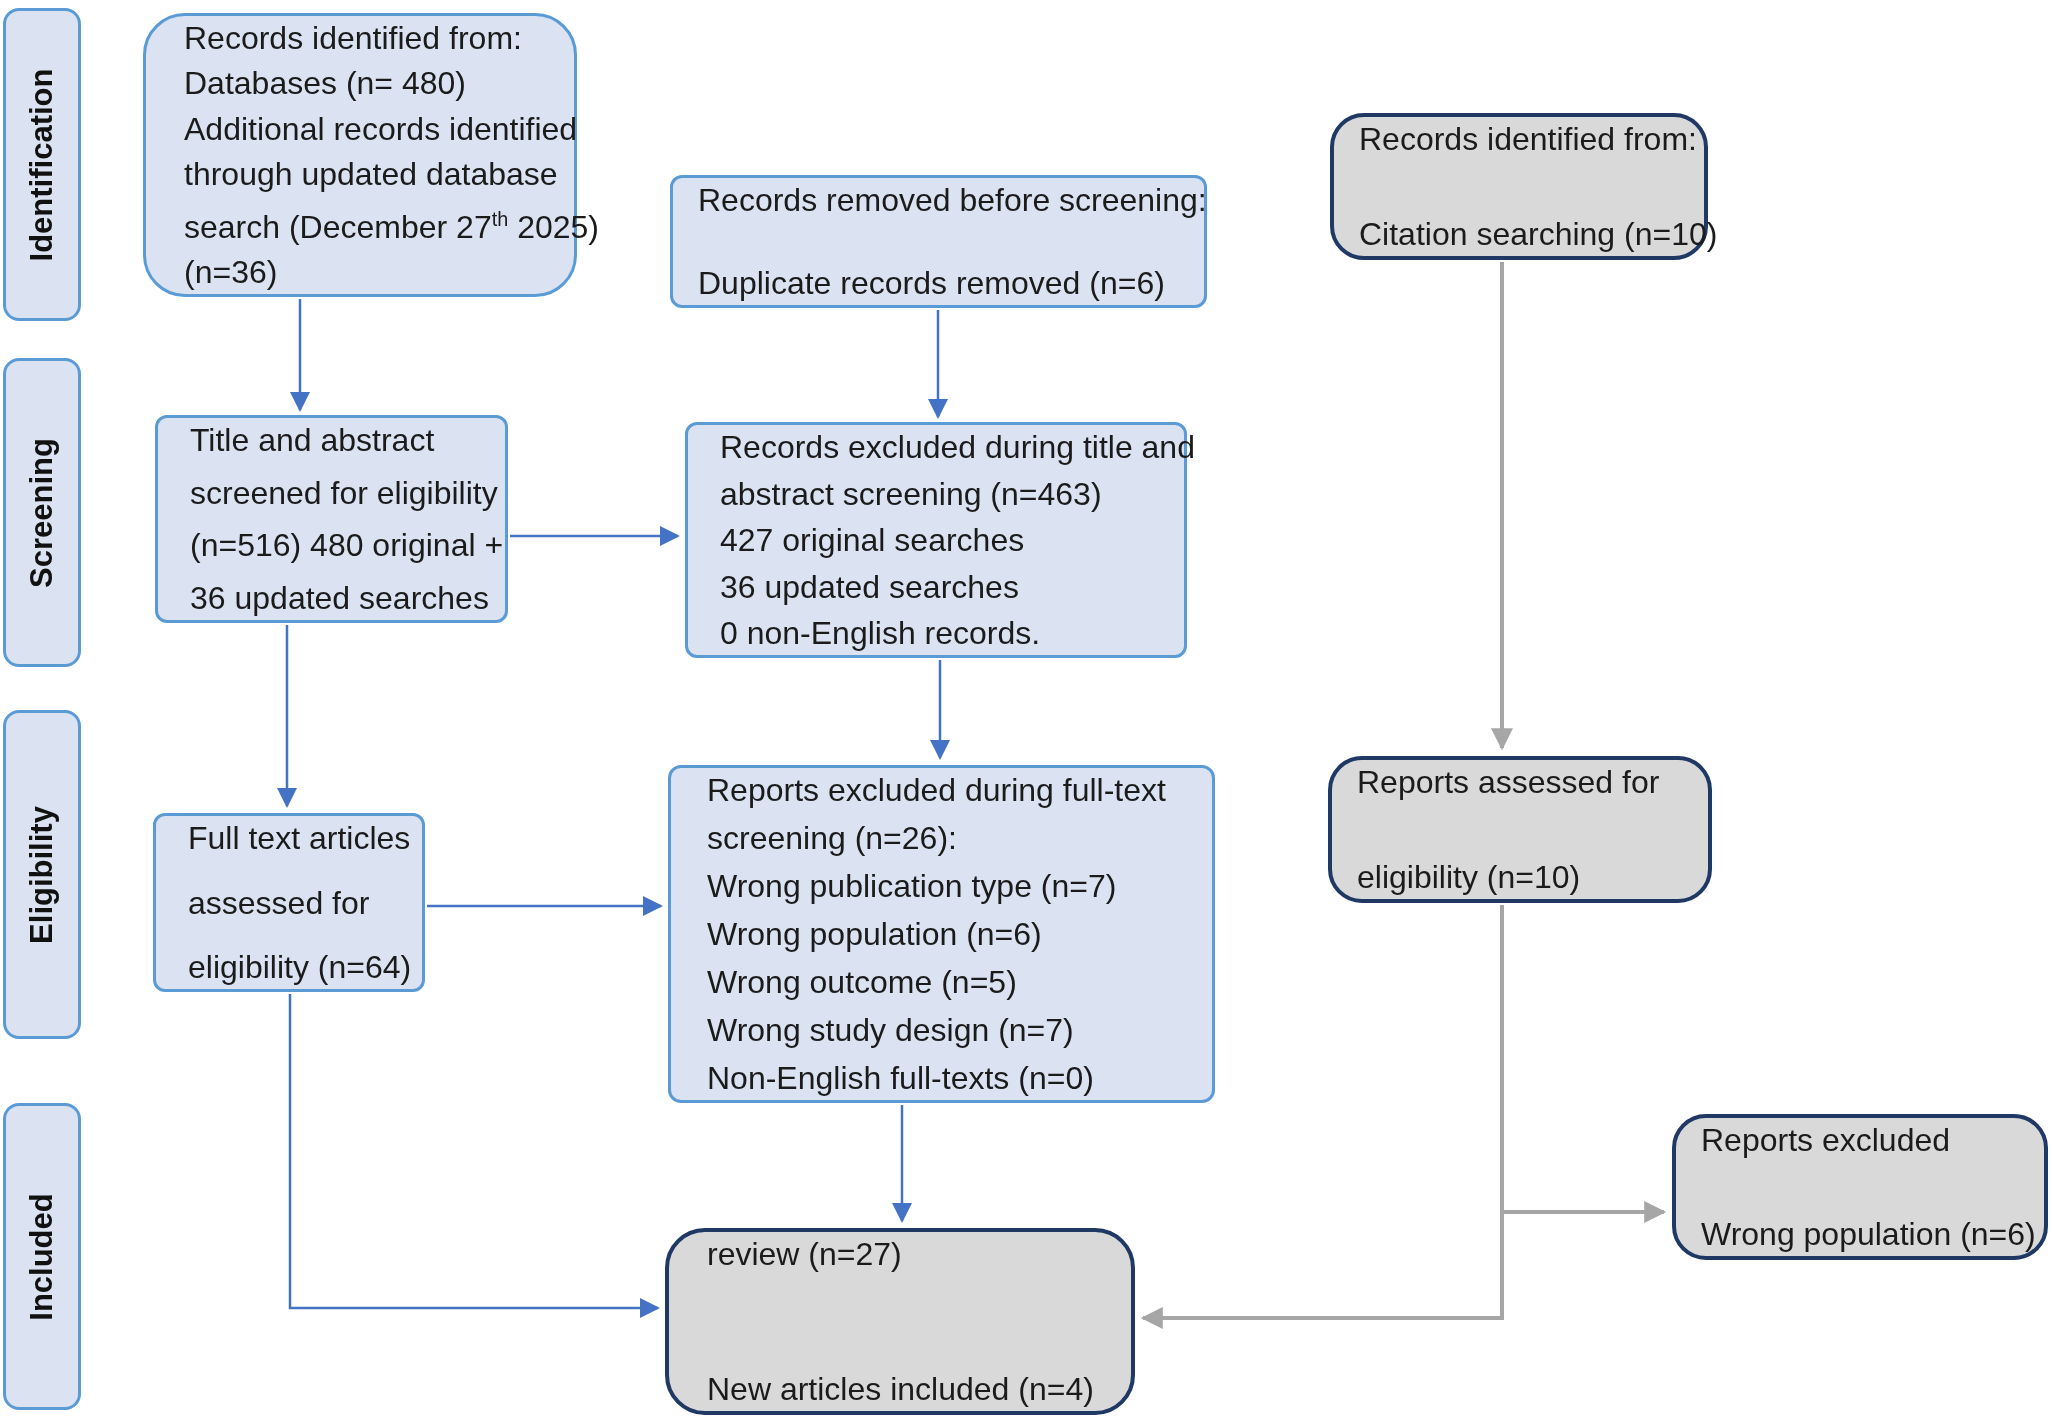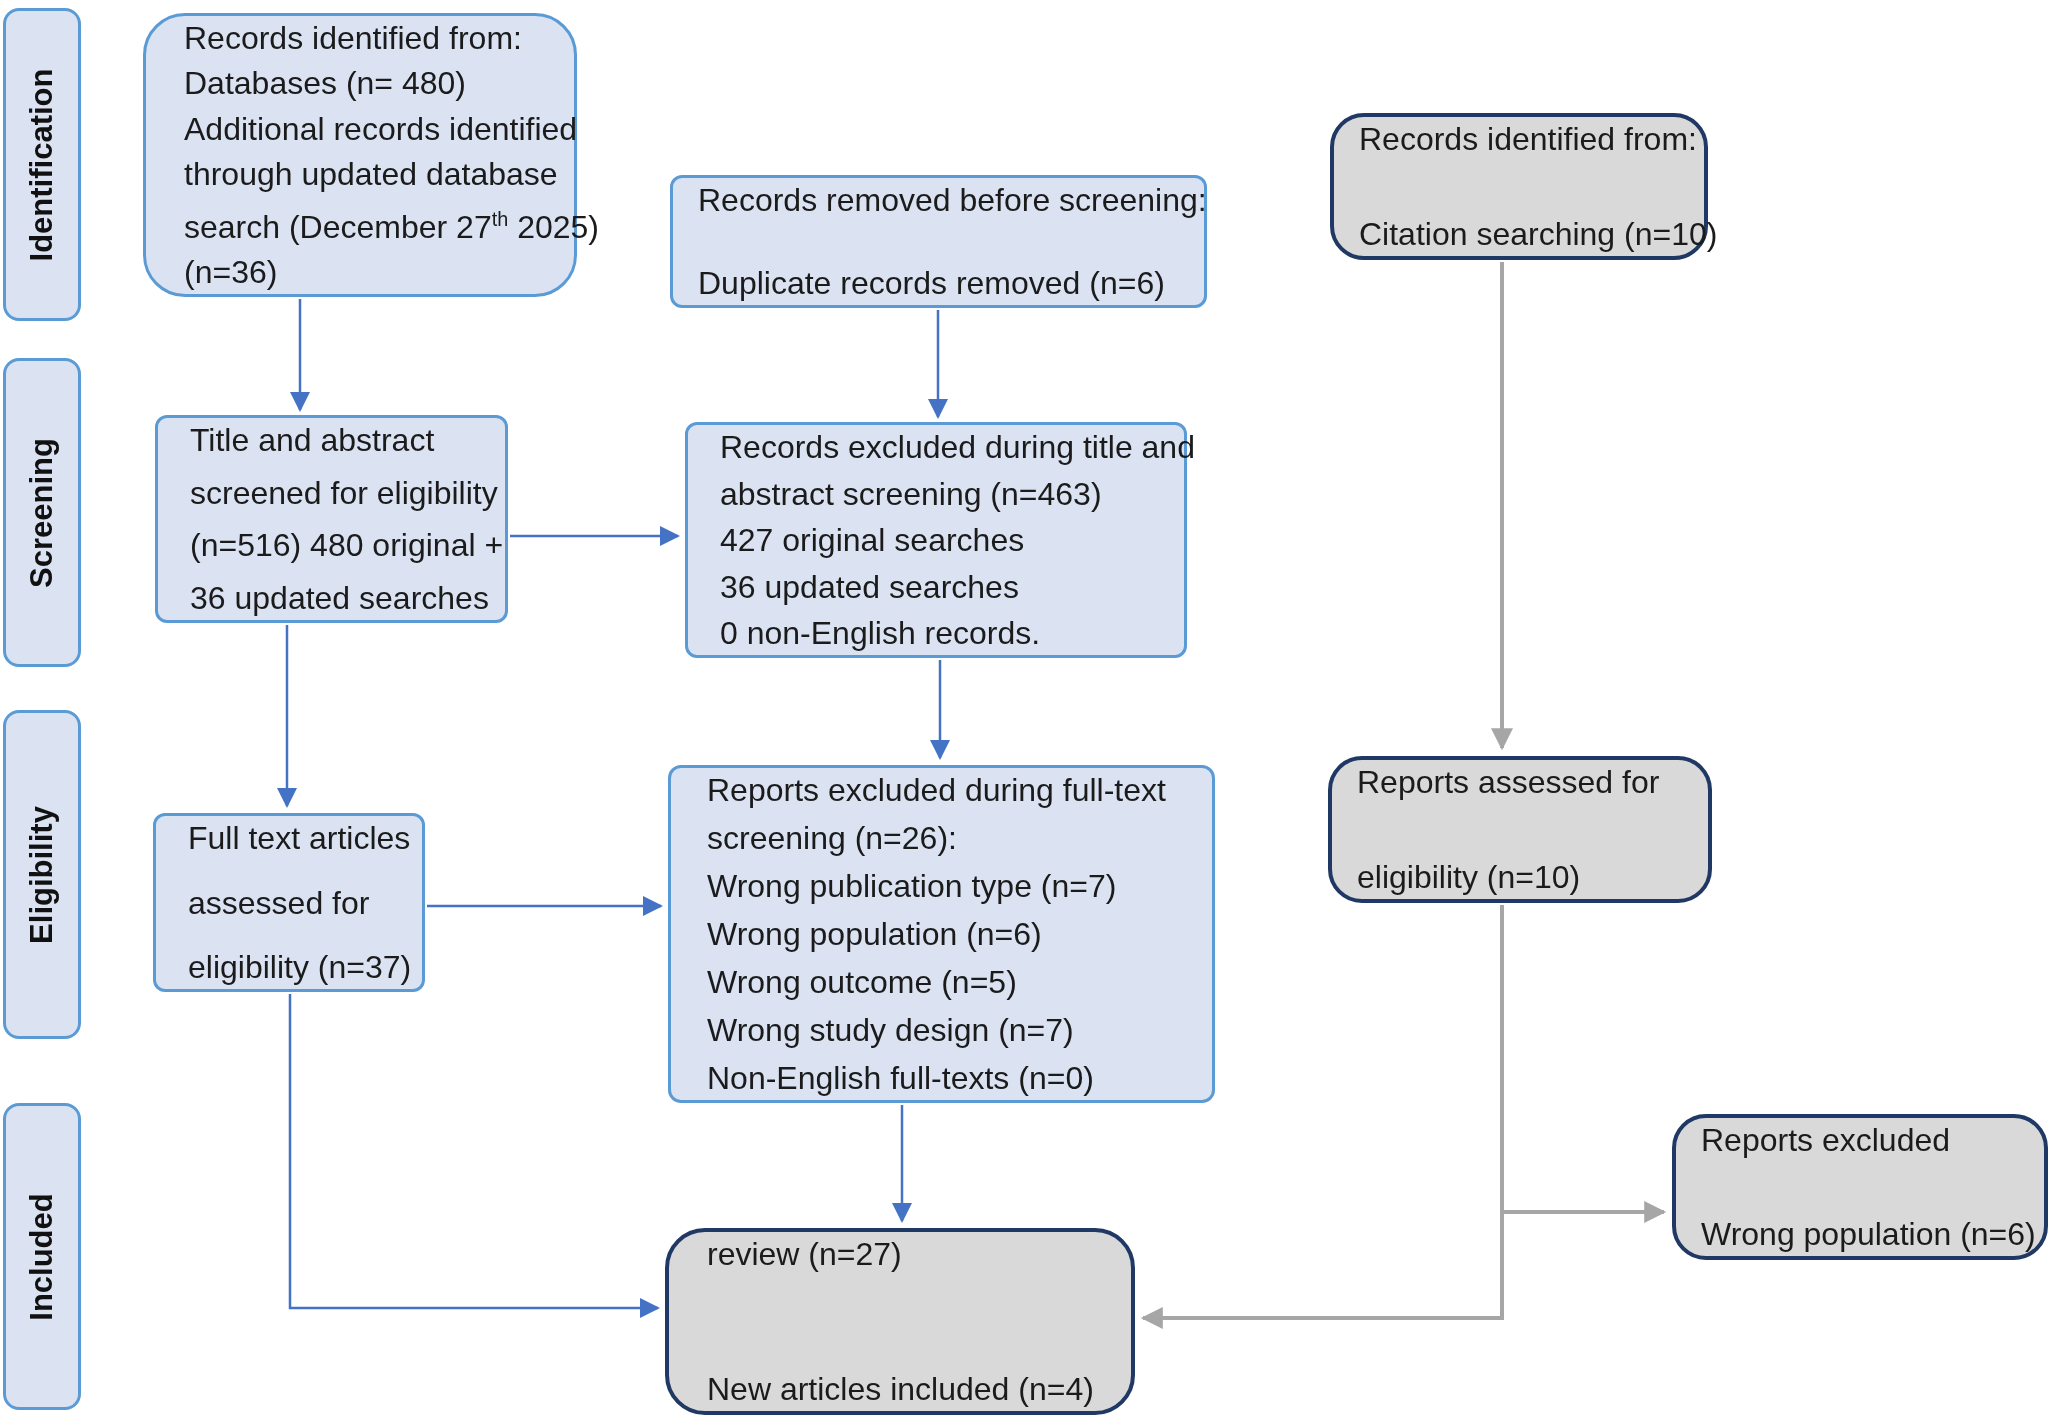--- a/index.html
+++ b/index.html
@@ -128,21 +128,21 @@
     <div class="line">Records excluded during title and</div>
     <div class="line">abstract screening (n=463)</div>
     <div class="line">427 original searches</div>
     <div class="line">36 updated searches</div>
     <div class="line">0 non-English records.</div>
   </div>
 
   <div class="box blue pad32" style="left:153px;top:813px;width:272px;height:179px;">
     <div class="line">Full text articles</div>
     <div class="line">assessed for</div>
-    <div class="line">eligibility (n=37)</div>
+    <div class="line">eligibility (n=64)</div>
   </div>
 
   <div class="box blue" style="left:668px;top:765px;width:547px;height:338px;border-radius:13px;padding-left:36px;">
     <div class="line">Reports excluded during full-text</div>
     <div class="line">screening (n=26):</div>
     <div class="line">Wrong publication type (n=7)</div>
     <div class="line">Wrong population (n=6)</div>
     <div class="line">Wrong outcome (n=5)</div>
     <div class="line">Wrong study design (n=7)</div>
     <div class="line">Non-English full-texts (n=0)</div>

